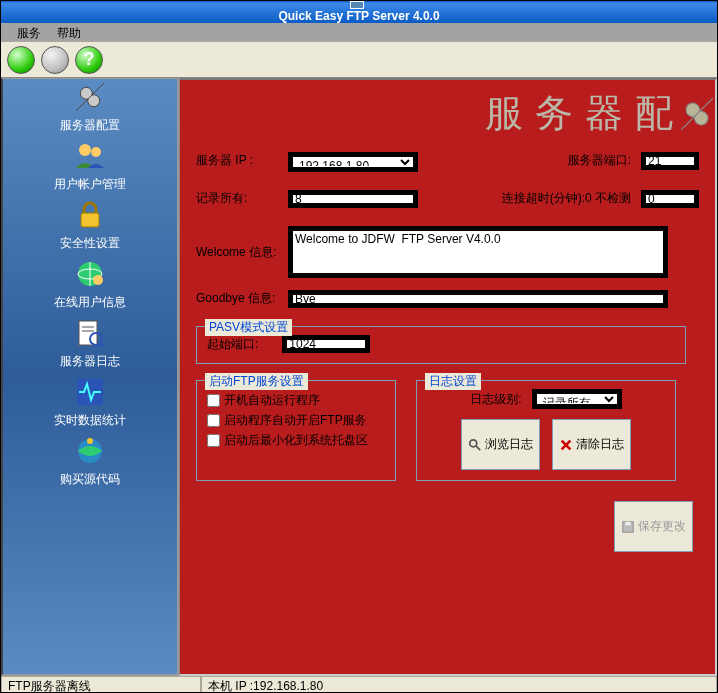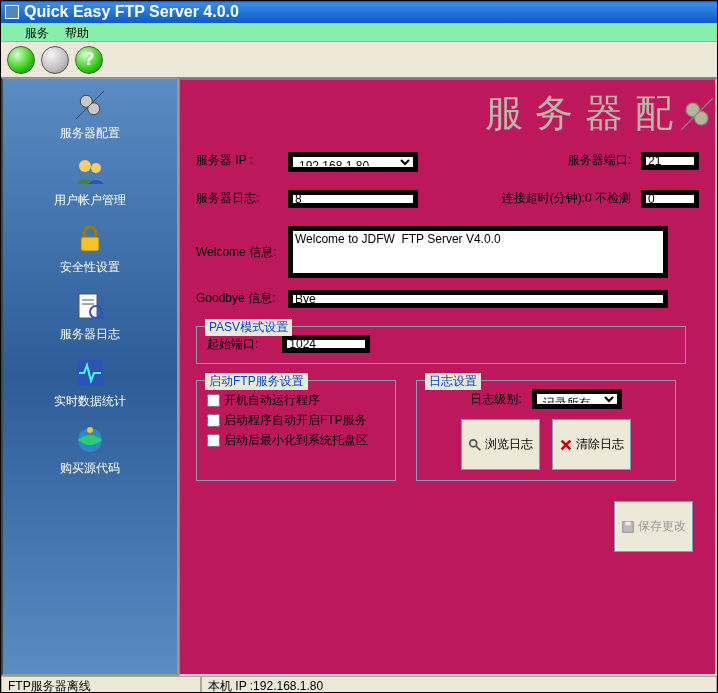--- a/index.html
+++ b/index.html
@@ -13,35 +13,36 @@
   border: 1px solid #000;
 }
 .titlebar {
   background: linear-gradient(to bottom, #0a5bc4, #3d8ae8 10%, #0a5bc4);
   color: #fff;
   height: 22px;
   display: flex;
   align-items: center;
   padding: 0 4px;
   font-family: "Verdana", sans-serif;
-  font-size: 16px;
+  font-size: 12px;
   font-weight: bold;
+  flex-direction: column;
 }
 .titlebar .ticon {
   width: 14px; height: 14px;
   background: #5587b5;
   margin-right: 5px;
   border: 1px solid #fff;
 }
 .menubar {
-  background: #86efac;
+  background: #a3a3a3;
   border-bottom: 1px solid #aca899;
   height: 19px;
   display: flex;
-  padding: 0 16px;
+  padding: 0 8px;
 }
 .menubar .menuitem {
   padding: 2px 8px;
   cursor: default;
 }
 .toolbar {
   height: 36px;
   background: #ece9d8;
   border-bottom: 1px solid #888;
   display: flex;
@@ -74,32 +75,32 @@
   width: 178px;
   background: linear-gradient(to bottom, #5a8bc2, #2d5c99 50%, #5a8bc2);
   border: 2px inset #999;
   border-top: 1px solid #999;
   overflow: hidden;
 }
 .side-item {
   display: flex;
   flex-direction: column;
   align-items: center;
-  padding: 10px 4px 4px;
+  padding: 2px 4px 4px;
   color: #fff;
   cursor: pointer;
 }
 .side-item .si-icon {
   width: 32px; height: 32px;
   margin-bottom: 4px;
 }
 .side-item span { font-size: 12px; }
 .content {
   flex: 1;
-  background: #be185d;
+  background: #b91c1c;
   border: 2px inset #ccc;
   border-left: 1px solid #888;
   position: relative;
   padding: 12px 16px;
 }
 .banner {
   position: absolute;
   right: 0;
   top: 8px;
   font-family: "KaiTi", "STKaiti", serif;
@@ -253,20 +254,29 @@
     </div>
     <div class="side-item">
       <svg class="si-icon" viewBox="0 0 32 32">
           <rect x="7" y="14" width="18" height="14" rx="2" fill="#f4c430" stroke="#a07800"></rect>
           <path d="M10 14 V10 a6 6 0 0 1 12 0 V14" fill="none" stroke="#a07800" stroke-width="3"></path>
         </svg>
       <span>安全性设置</span>
     </div>
     <div class="side-item">
       <svg class="si-icon" viewBox="0 0 32 32">
+          <circle cx="16" cy="16" r="12" fill="#2ecc71"></circle>
+          <ellipse cx="16" cy="16" rx="12" ry="5" fill="none" stroke="#fff"></ellipse>
+          <path d="M16 4 V28" stroke="#fff"></path>
+          <circle cx="24" cy="22" r="5" fill="#ffcc66"></circle>
+        </svg>
+      <span>在线用户信息</span>
+    </div>
+    <div class="side-item">
+      <svg class="si-icon" viewBox="0 0 32 32">
           <rect x="5" y="4" width="18" height="24" fill="#fff" stroke="#555"></rect>
           <line x1="8" y1="10" x2="20" y2="10" stroke="#555"></line>
           <line x1="8" y1="14" x2="20" y2="14" stroke="#555"></line>
           <circle cx="22" cy="22" r="6" fill="none" stroke="#2a54b8" stroke-width="2"></circle>
           <line x1="26" y1="26" x2="30" y2="30" stroke="#2a54b8" stroke-width="2"></line>
         </svg>
       <span>服务器日志</span>
     </div>
     <div class="side-item">
       <svg class="si-icon" viewBox="0 0 32 32">
@@ -298,21 +308,21 @@
       <div class="row">
         <span class="lbl">服务器 IP :</span>
         <select class="ip-sel">
           <option>192.168.1.80</option>
         </select>
         <span class="lbl2">服务器端口:</span>
         <input type="text" class="port-in" value="21" style="">
       </div>
 
       <div class="row">
-        <span class="lbl">服务器日志:</span>
+        <span class="lbl">记录所有:</span>
         <input type="text" class="maxconn" value="8" style="">
         <span class="lbl2">连接超时(分钟):0 不检测</span>
         <input type="text" class="timeout" value="0" style="">
       </div>
 
       <div class="welcome-area">
         <span class="lbl" style="padding-top:18px">Welcome 信息:</span>
         <textarea style="">Welcome to JDFW  FTP Server V4.0.0</textarea>
       </div>
 

